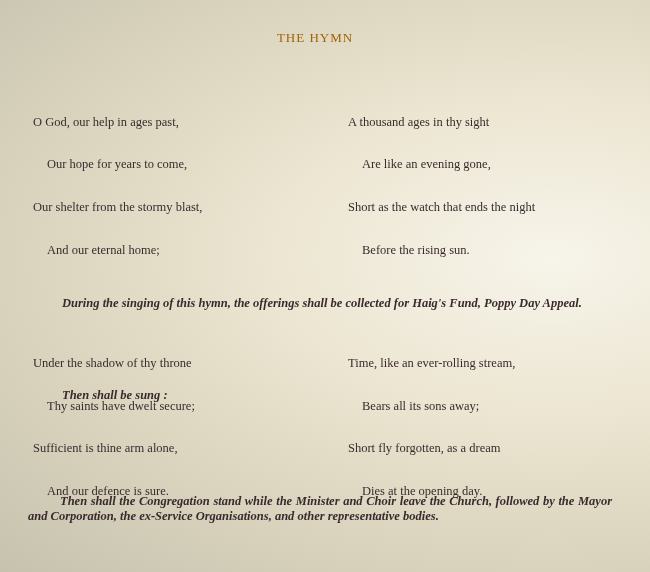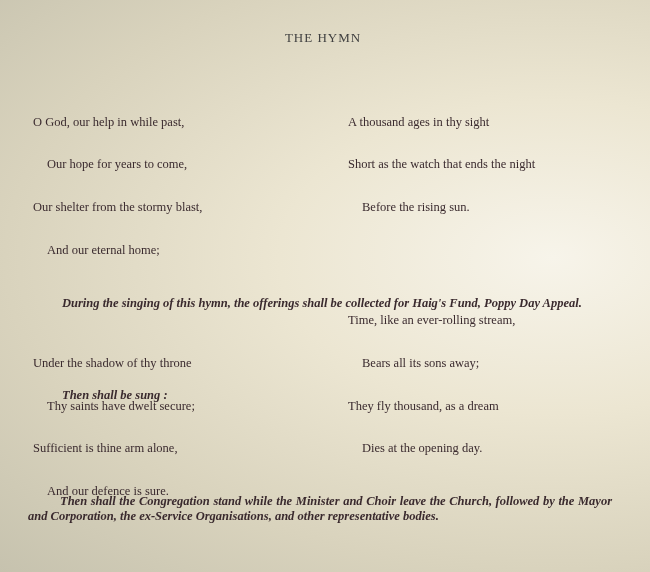--- a/index.html
+++ b/index.html
@@ -4,22 +4,22 @@
 <style>
   html, body { margin: 0; padding: 0; }
   body {
     width: 650px; height: 572px; overflow: hidden; position: relative;
     background: radial-gradient(ellipse at 85% 45%, #f7f4ea 0%, #ece6d2 35%, #d9d3bd 70%, #c6c2ae 100%);
     font-family: "Liberation Serif", "DejaVu Serif", serif;
     color: #3a2a2e;
   }
   .page { position: absolute; inset: 0; }
   .heading {
-    position: absolute; left: 16px; width: 614px; text-align: center;
-    font-size: 13px; letter-spacing: 1px; color: #404040;
+    position: absolute; left: 8px; width: 614px; text-align: center;
+    font-size: 13px; letter-spacing: 1px; color: #a16207;
   }
   .col {
     position: absolute; font-size: 12.5px; line-height: 14.2px; white-space: pre;
   }
   .stanza { margin-bottom: 14px; }
   .line { display: block; }
   .indent { padding-left: 14px; }
   .italic {
     position: absolute; font-style: italic; font-size: 12.5px; line-height: 14.5px;
     text-align: justify;
@@ -28,21 +28,21 @@
 </style>
 </head>
 <body>
 
 <div class="page">
 
   <div class="heading" style="top:30px;">THE HYMN</div>
 
   <div class="col" style="left:33px; top:58px;">
     <div class="stanza">
-      <span class="line">O God, our help in while past,</span>
+      <span class="line">O God, our help in ages past,</span>
       <span class="line indent">Our hope for years to come,</span>
       <span class="line">Our shelter from the stormy blast,</span>
       <span class="line indent">And our eternal home;</span>
     </div>
     <div class="stanza">
       <span class="line">Under the shadow of thy throne</span>
       <span class="line indent">Thy saints have dwelt secure;</span>
       <span class="line">Sufficient is thine arm alone,</span>
       <span class="line indent">And our defence is sure.</span>
     </div>
@@ -50,27 +50,28 @@
       
       
       
       
     </div>
   </div>
 
   <div class="col" style="left:348px; top:58px;">
     <div class="stanza">
       <span class="line">A thousand ages in thy sight</span>
+      <span class="line indent">Are like an evening gone,</span>
       <span class="line">Short as the watch that ends the night</span>
       <span class="line indent">Before the rising sun.</span>
     </div>
     <div class="stanza">
       <span class="line">Time, like an ever-rolling stream,</span>
       <span class="line indent">Bears all its sons away;</span>
-      <span class="line">They fly thousand, as a dream</span>
+      <span class="line">Short fly forgotten, as a dream</span>
       <span class="line indent">Dies at the opening day.</span>
     </div>
     <div class="stanza">
       
       
       
       
     </div>
   </div>
 

